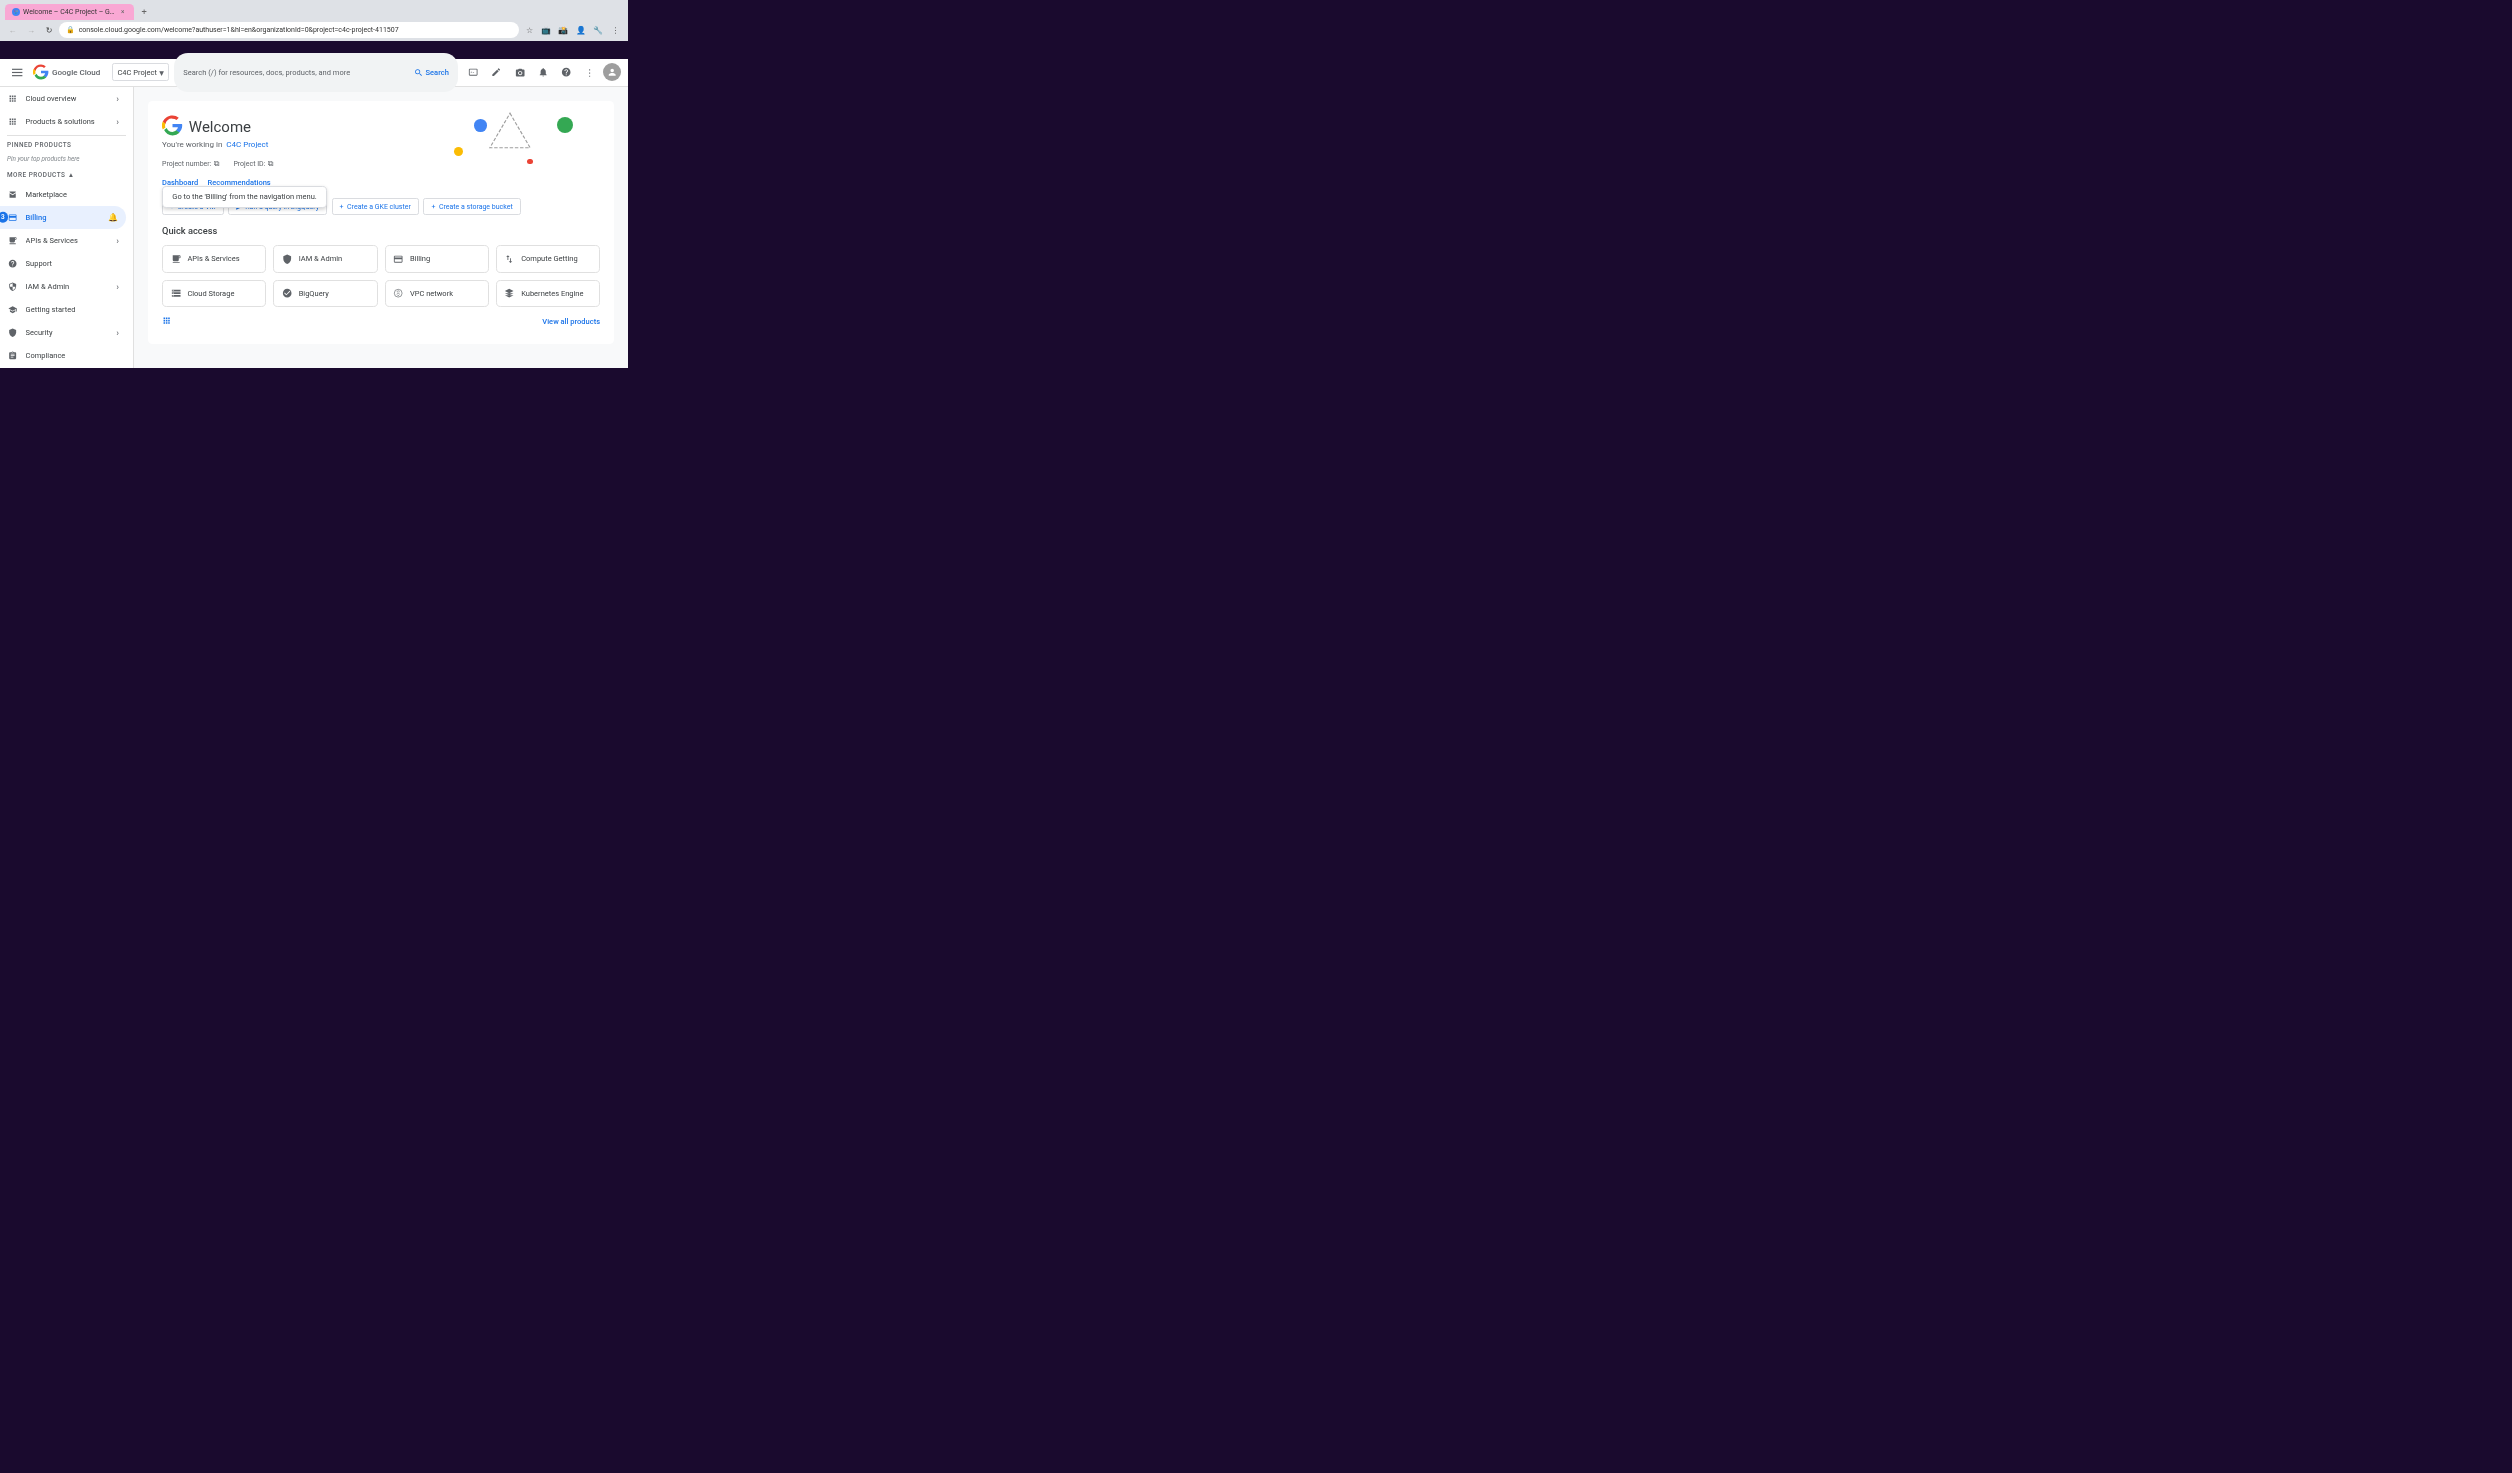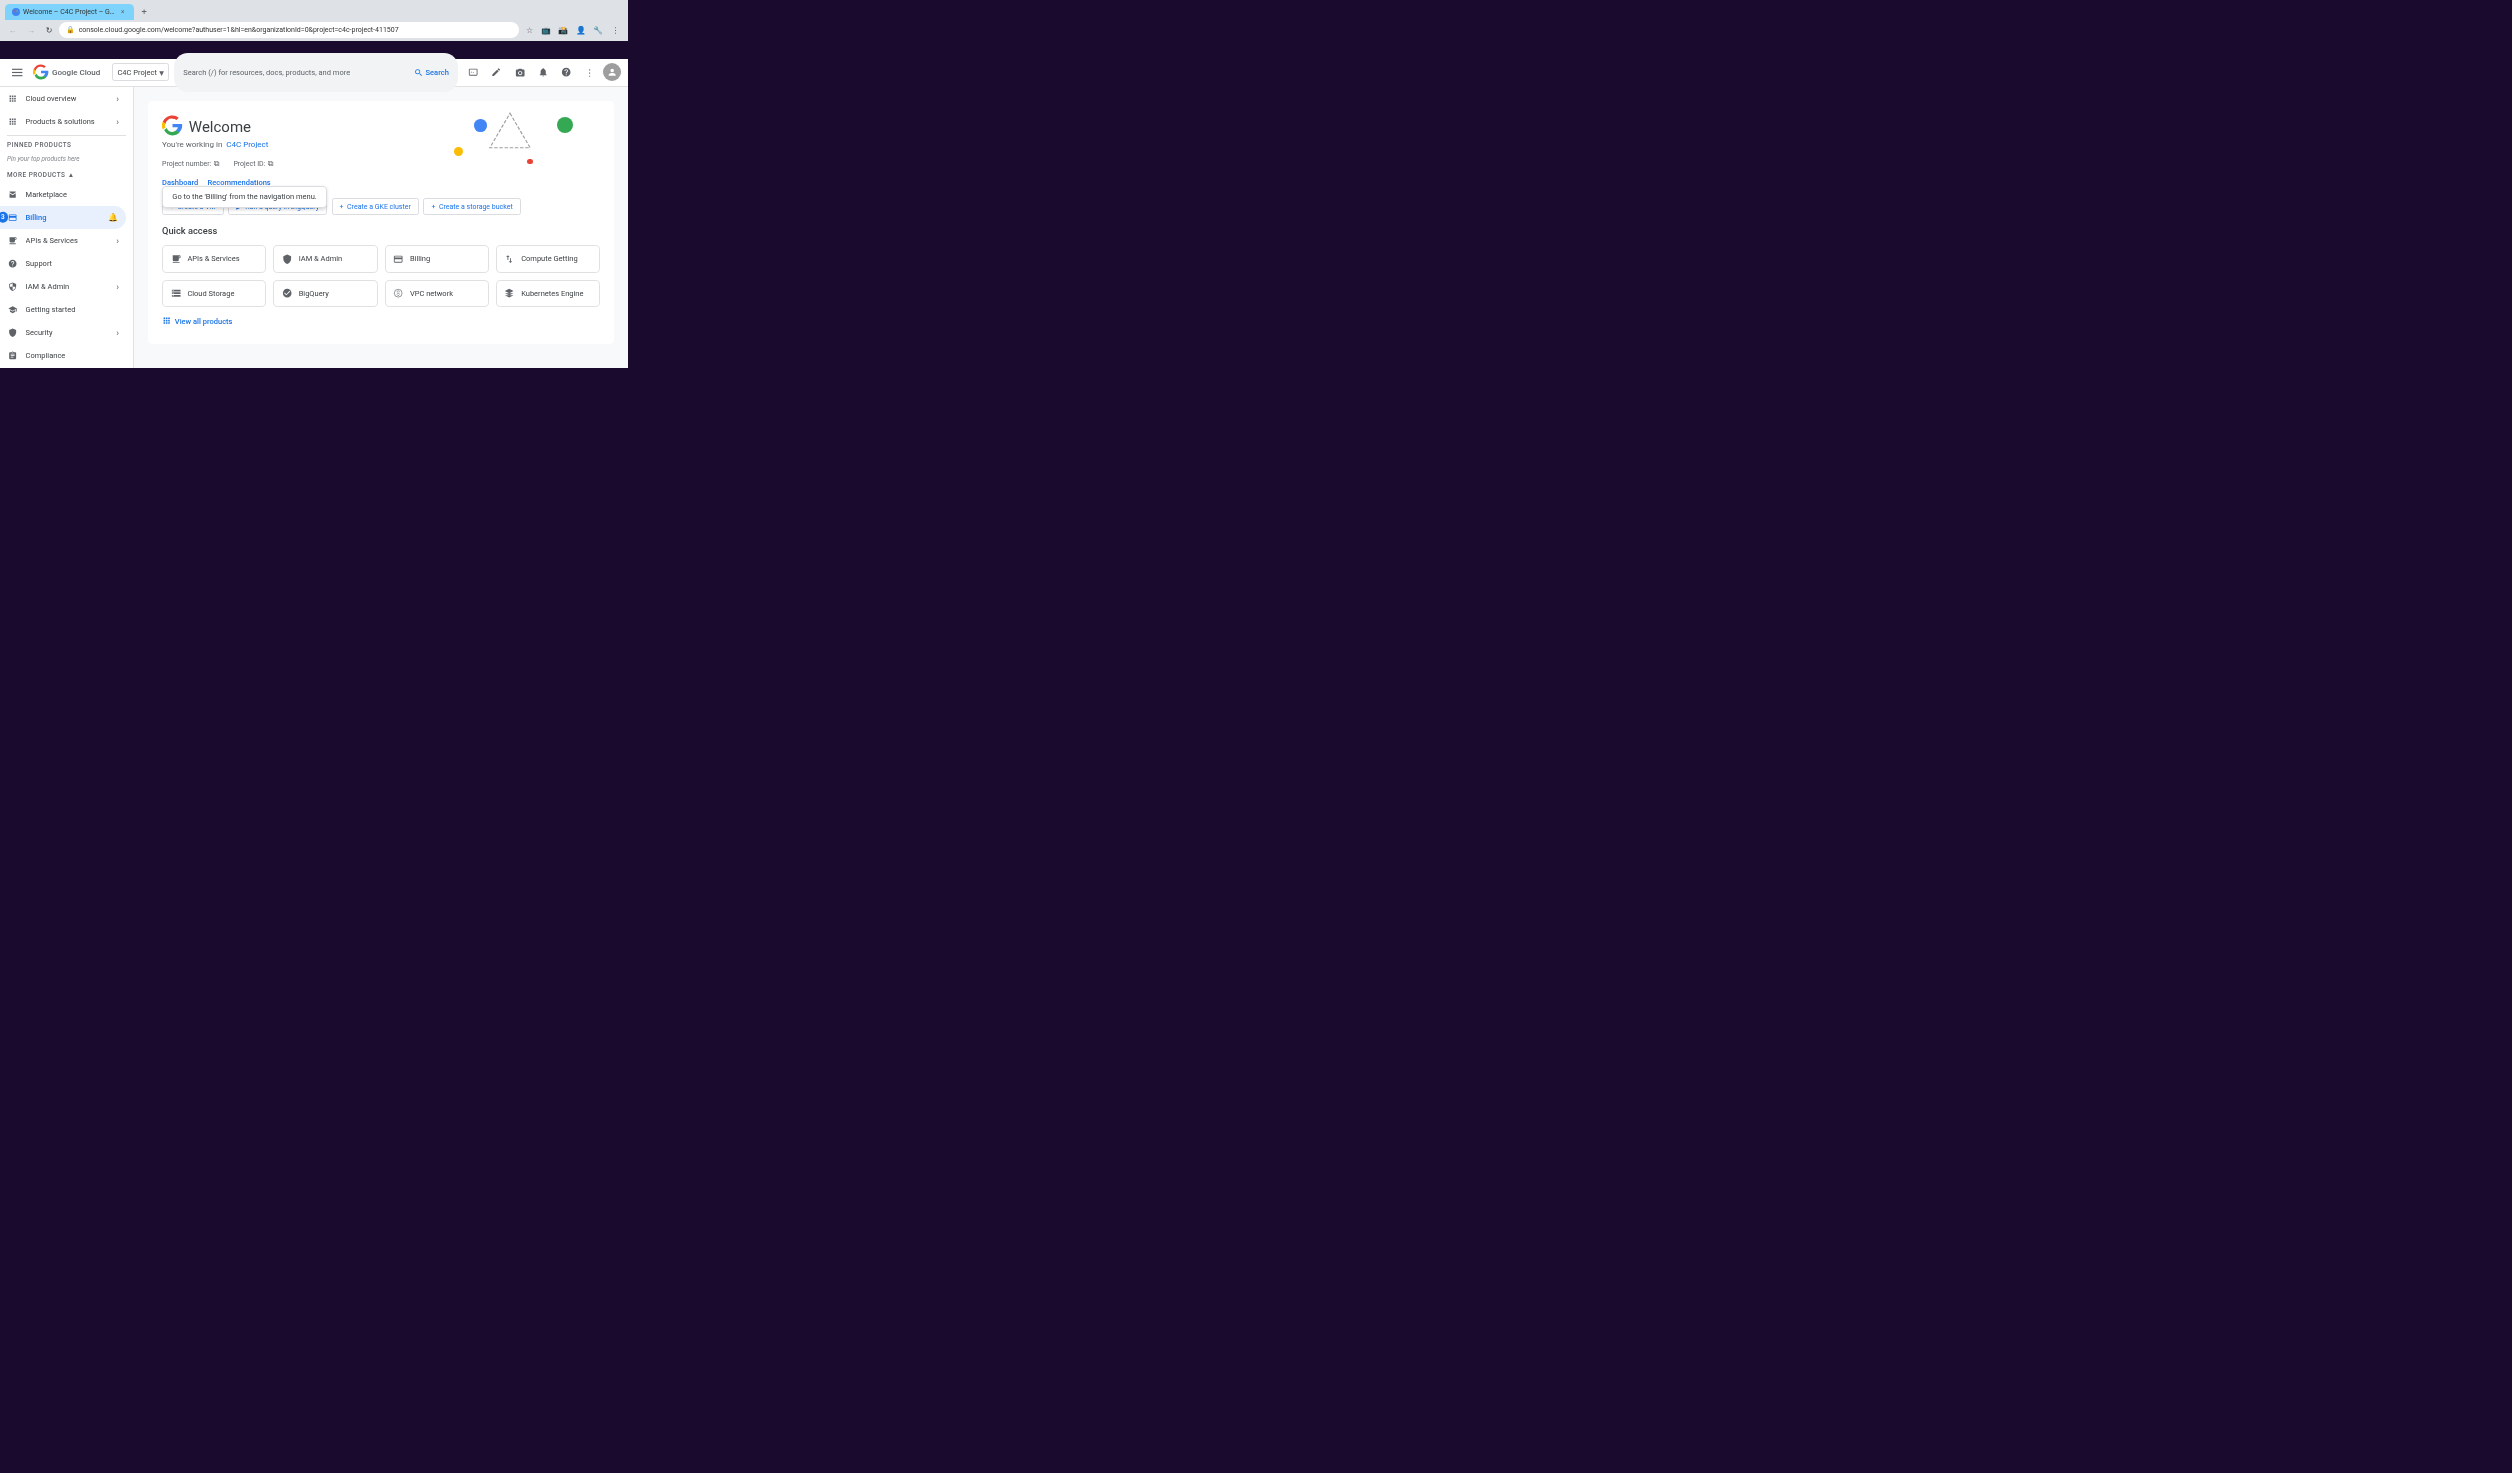--- a/index.html
+++ b/index.html
@@ -21,21 +21,21 @@
       display: flex;
       align-items: center;
       padding: 3.5px 4.6px 0;
       gap: 2.3px;
       background: #dee1e6;
       height: 19.7px;
     }
     .tab {
       display: flex;
       align-items: center;
-      background: #7dd3fc;
+      background: #f9a8d4;
       border-radius: 4.6px 4.6px 0 0;
       padding: 0 7px;
       height: 16px;
       gap: 3.5px;
       font-size: 7px;
       color: #333;
       min-width: 93px;
     }
     .tab-favicon {
       width: 8px;
@@ -510,20 +510,21 @@
     .view-all-btn {
       display: flex;
       align-items: center;
       gap: 3.5px;
       color: #1a73e8;
       font-size: 7.5px;
       font-weight: 500;
       cursor: pointer;
       padding: 4.6px 0;
       margin-top: 4.6px;
+      justify-content: space-between;
     }
 
     
     .tooltip-overlay {
       position: absolute;
       top: 85px;
       left: 14px;
       background: #fff;
       border: 0.6px solid #dadce0;
       border-radius: 4.6px;

